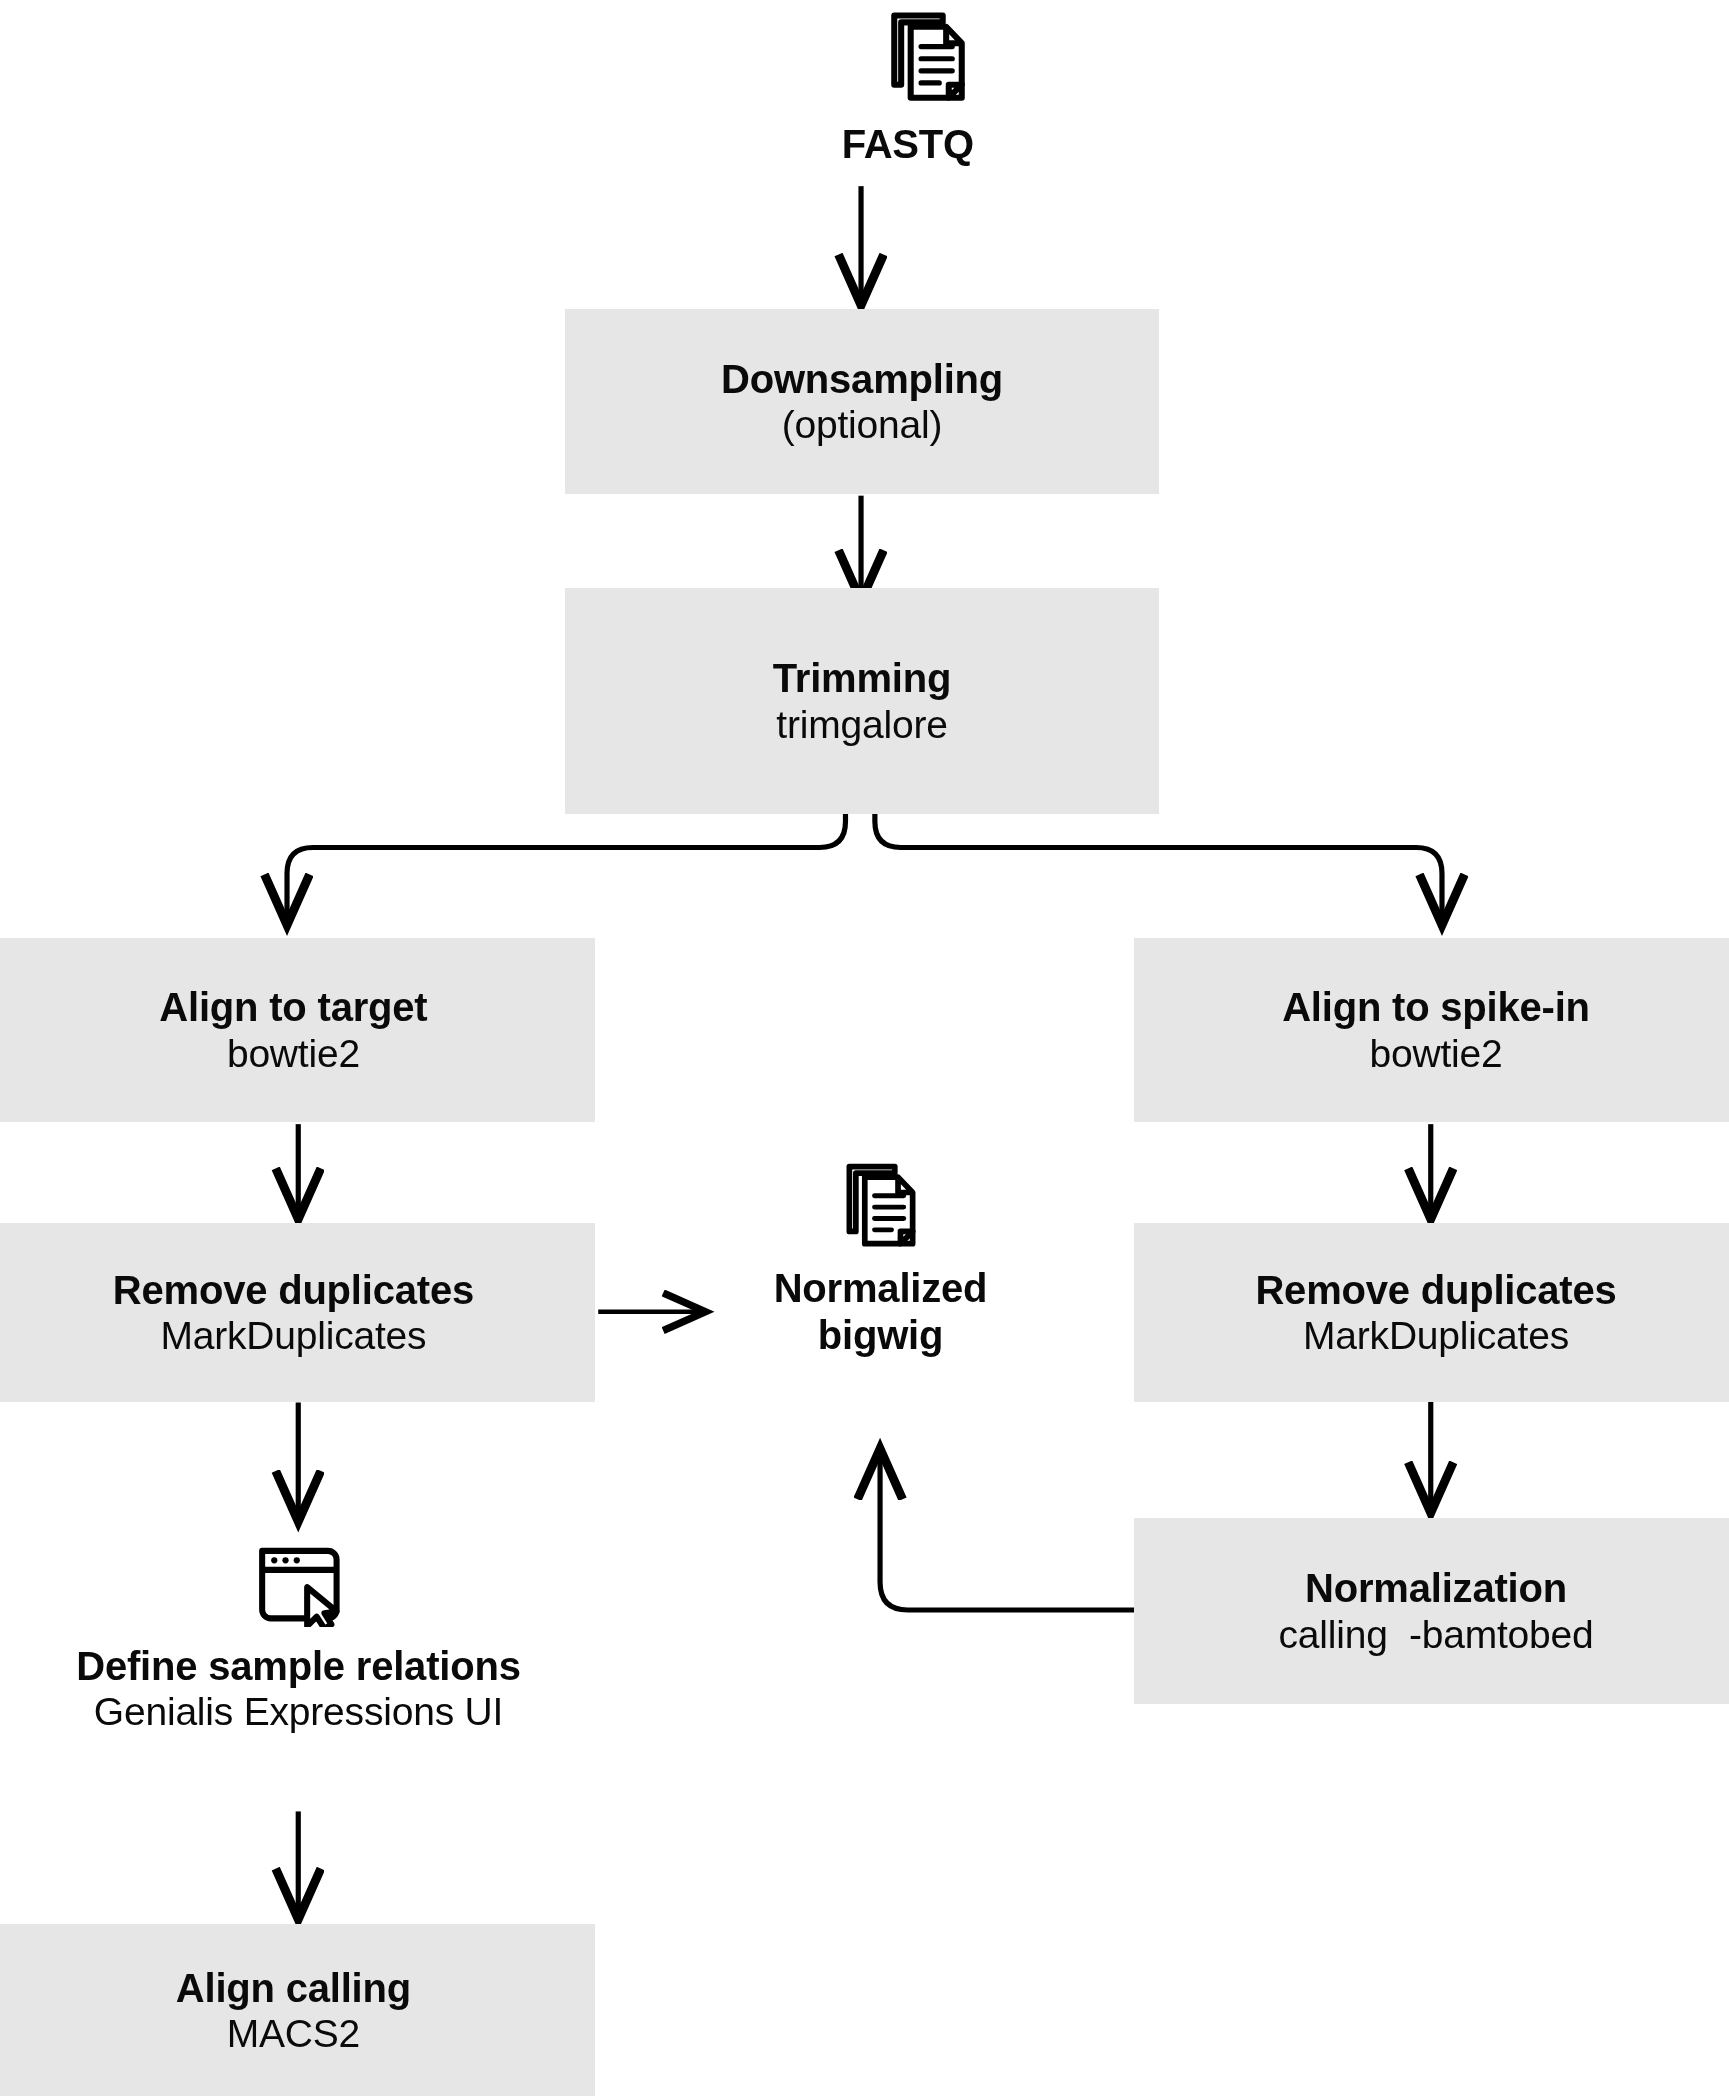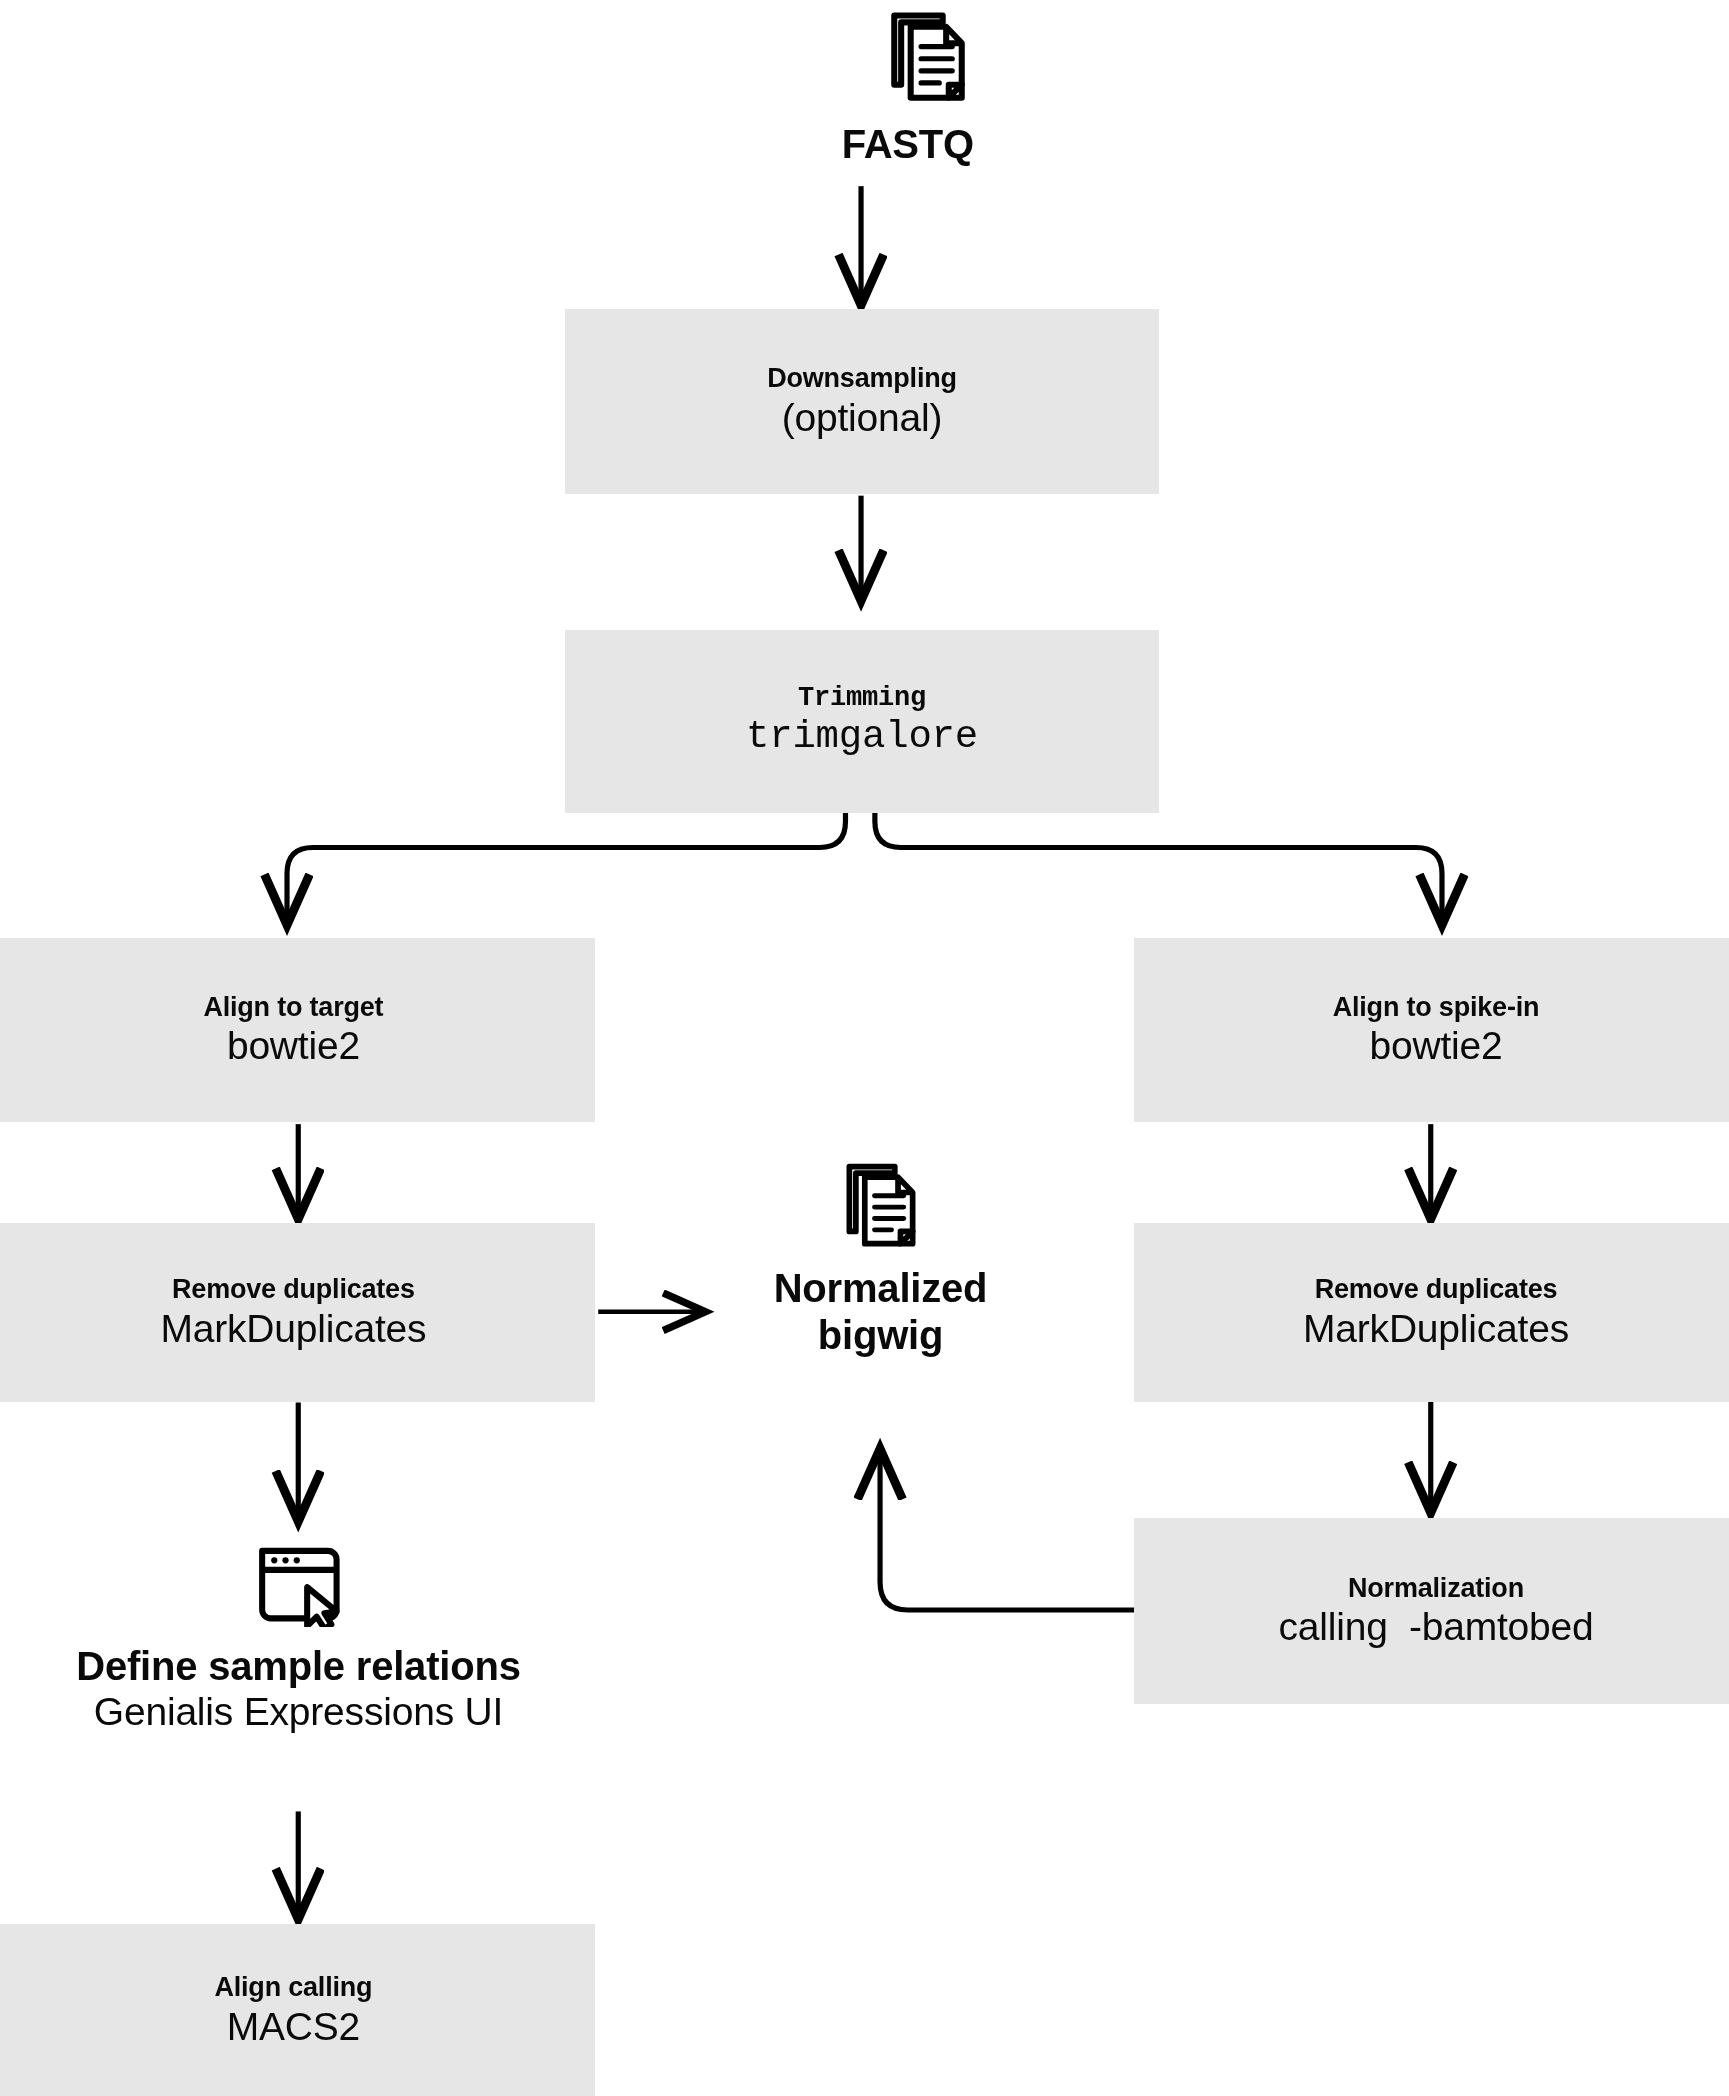--- a/index.html
+++ b/index.html
@@ -33,21 +33,21 @@
     flex-direction: column;
     align-items: center;
     justify-content: center;
     text-align: center;
   }
   .node.boxed {
     background: #e6e6e6;
   }
   .title {
     font-weight: bold;
-    font-size: 27px;
+    font-size: 40px;
     line-height: 1.16;
     letter-spacing: -0.2px;
     white-space: nowrap;
   }
   .subtitle {
     font-weight: normal;
     font-size: 39px;
     line-height: 1.16;
     letter-spacing: -0.2px;
     white-space: nowrap;
@@ -118,21 +118,21 @@
       </svg>
     </span>
     <span class="caption" style="margin-top:19px;">FASTQ</span>
   </div>
 
   <div class="node boxed" style="left:565px; top:309px; width:594px; height:185px;">
     <span class="title">Downsampling</span>
     <span class="subtitle">(optional)</span>
   </div>
 
-  <div class="node boxed" style="left:565px; top:630px; width:594px; height:183px;font-family:Liberation Mono, monospace;">
+  <div class="node boxed" style="left:565px; top:588px; width:594px; height:226px;">
     <span class="title">Trimming</span>
     <span class="subtitle">trimgalore</span>
   </div>
 
   <div class="node boxed" style="left:-8.6px; top:938px; width:604px; height:184px;">
     <span class="title">Align to target</span>
     <span class="subtitle">bowtie2</span>
   </div>
 
   <div class="node boxed" style="left:1134px; top:938px; width:604px; height:184px;">

